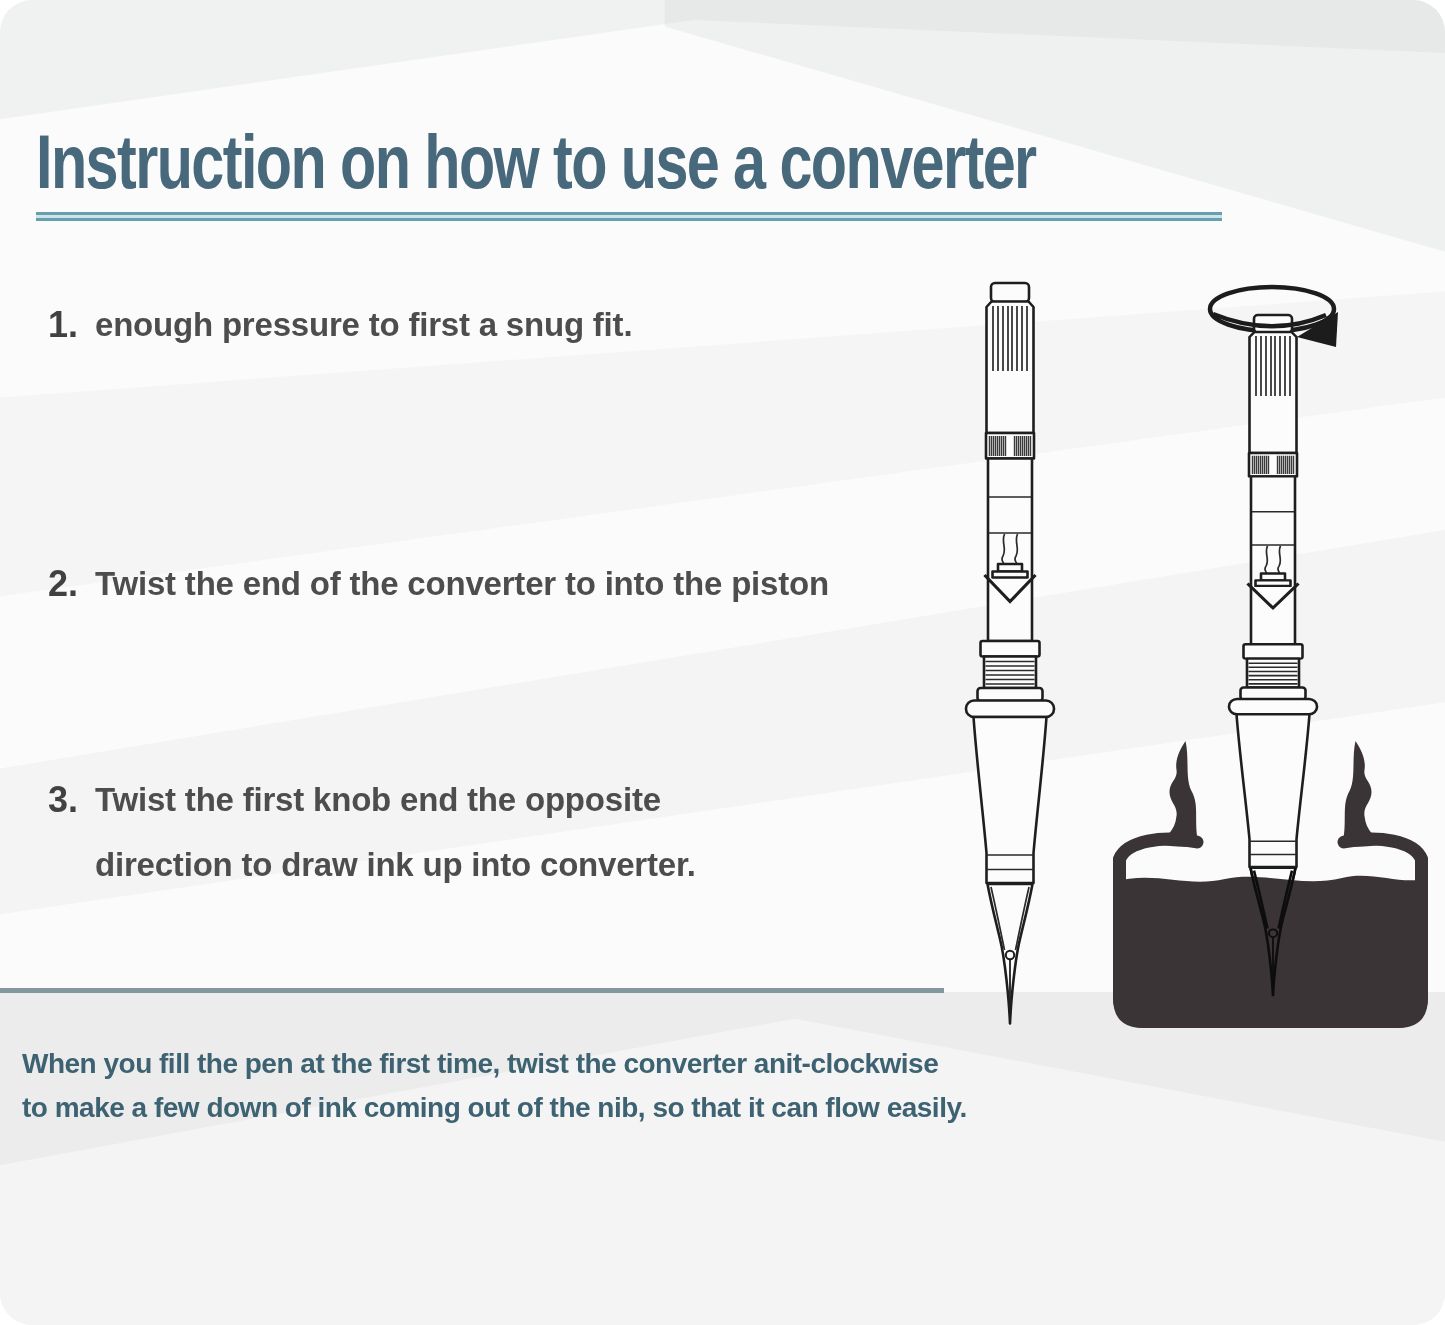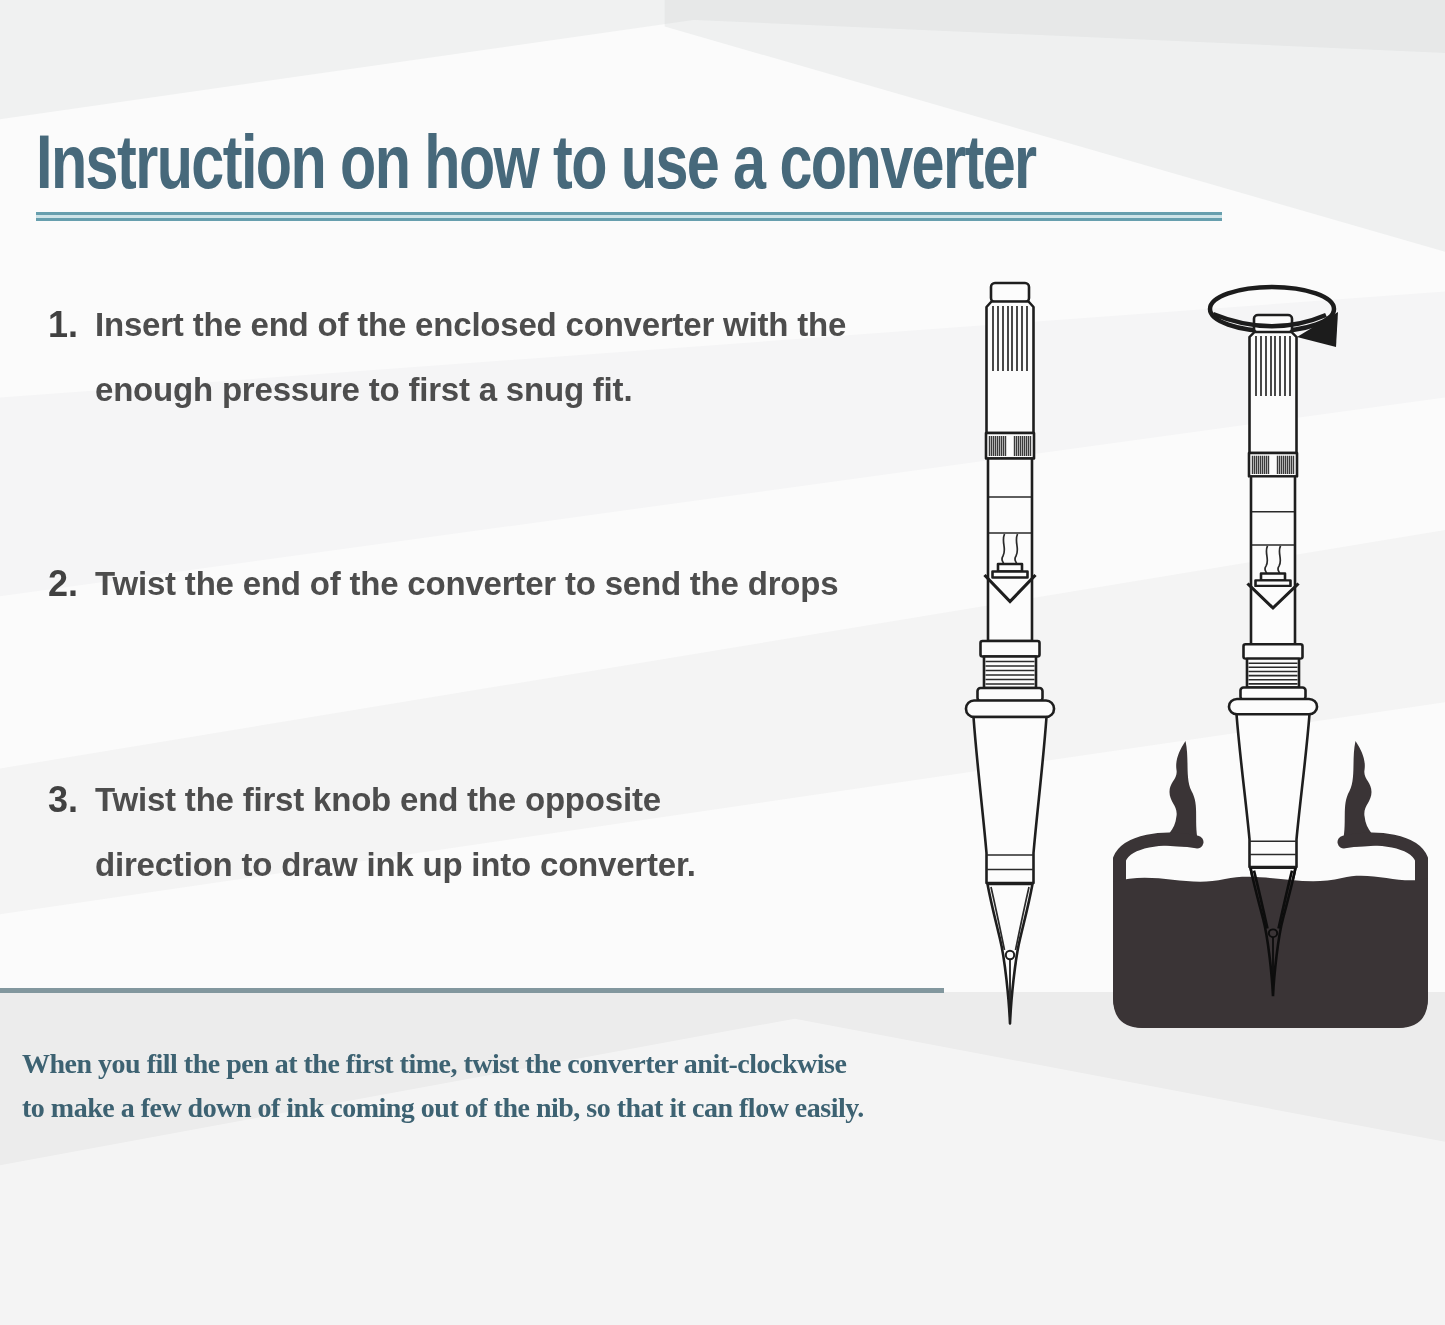--- a/index.html
+++ b/index.html
@@ -3,20 +3,21 @@
 <meta charset="utf-8">
 <style>
   * { margin:0; padding:0; box-sizing:border-box; }
   html,body { background:#ffffff; }
   .page {
     position:relative;
     width:1445px; height:1325px;
     background:#fbfbfb;
     overflow:hidden;
     font-family:"Liberation Sans", sans-serif;
+    border-radius:32px;
   }
   
   .bg-shape { position:absolute; inset:0; pointer-events:none; }
   .bg-top1 { background:rgba(185,190,193,0.16); clip-path:polygon(0 0,100% 0,100% 4%,48% 1.5%,0 9%); }
   .bg-top2 { background:rgba(195,199,202,0.20); clip-path:polygon(46% 0,100% 0,100% 19%,46% 2%); }
   .bg-mid1 { background:rgba(90,95,100,0.035); clip-path:polygon(0 30%,100% 22%,100% 30%,0 45%); }
   .bg-mid2 { background:rgba(90,95,100,0.045); clip-path:polygon(0 58%,100% 40%,100% 53%,0 69%); }
   
   .footer-band {
     position:absolute; left:0; top:992px; width:1445px; height:333px;
@@ -50,21 +51,21 @@
   }
   .step-line {
     height:65px; line-height:65px; white-space:nowrap;
     font-size:33px; font-weight:bold; letter-spacing:-0.2px; color:#4d4d4d;
   }
   .step1 { top:292px; } .step2 { top:551px; } .step3 { top:767px; }
   
   .footer-note { position:absolute; left:22px; top:1042px; width:1000px; }
   .footer-line {
     height:44px; line-height:44px; white-space:nowrap;
-    font-size:28px; font-weight:bold; letter-spacing:-0.5px; color:#3d6272;font-family:Liberation Serif, serif;
+    font-size:28px; font-weight:bold; letter-spacing:-0.5px; color:#3d6272;
   }
   
   .art { position:absolute; left:0; top:0; width:1445px; height:1325px; pointer-events:none; }
   .outline { fill:#fcfcfc; stroke:#1e1e1e; stroke-width:2.6; stroke-linejoin:round; }
   .thin    { fill:none; stroke:#2a2a2a; stroke-width:1.7; }
   .stripe  { fill:none; stroke:#3a3a3a; stroke-width:1.4; }
   .dark    { fill:#3a3436; stroke:none; }
   .wall    { fill:none; stroke:#3a3436; stroke-width:13; stroke-linecap:round; }
   .subnib  { fill:none; stroke:#0d0d0d; stroke-width:2.6; }
   .arrowln { fill:none; stroke:#1c1c1c; stroke-width:4.5; }
@@ -84,26 +85,25 @@
   </div>
   <div class="divider"></div>
 
   <h1 class="title">
     <span class="title-inner">Instruction on how to use a converter</span>
   </h1>
   <div class="title-underline"></div>
 
   <div class="step step1">
     <span class="step-num">1.</span>
-    <div class="step-line">Insert the end of the enclosed converter with the</div>
     <div class="step-line">enough pressure to first a snug fit.</div>
   </div>
   <div class="step step2">
     <span class="step-num">2.</span>
-    <div class="step-line">Twist the end of the converter to send the drops</div>
+    <div class="step-line">Twist the end of the converter to into the piston</div>
   </div>
   <div class="step step3">
     <span class="step-num">3.</span>
     <div class="step-line">Twist the first knob end the opposite</div>
     <div class="step-line">direction to draw ink up into converter.</div>
   </div>
 
   <div class="footer-note">
     <div class="footer-line">When you fill the pen at the first time, twist the converter anit-clockwise</div>
     <div class="footer-line">to make a few down of ink coming out of the nib, so that it can flow easily.</div>

